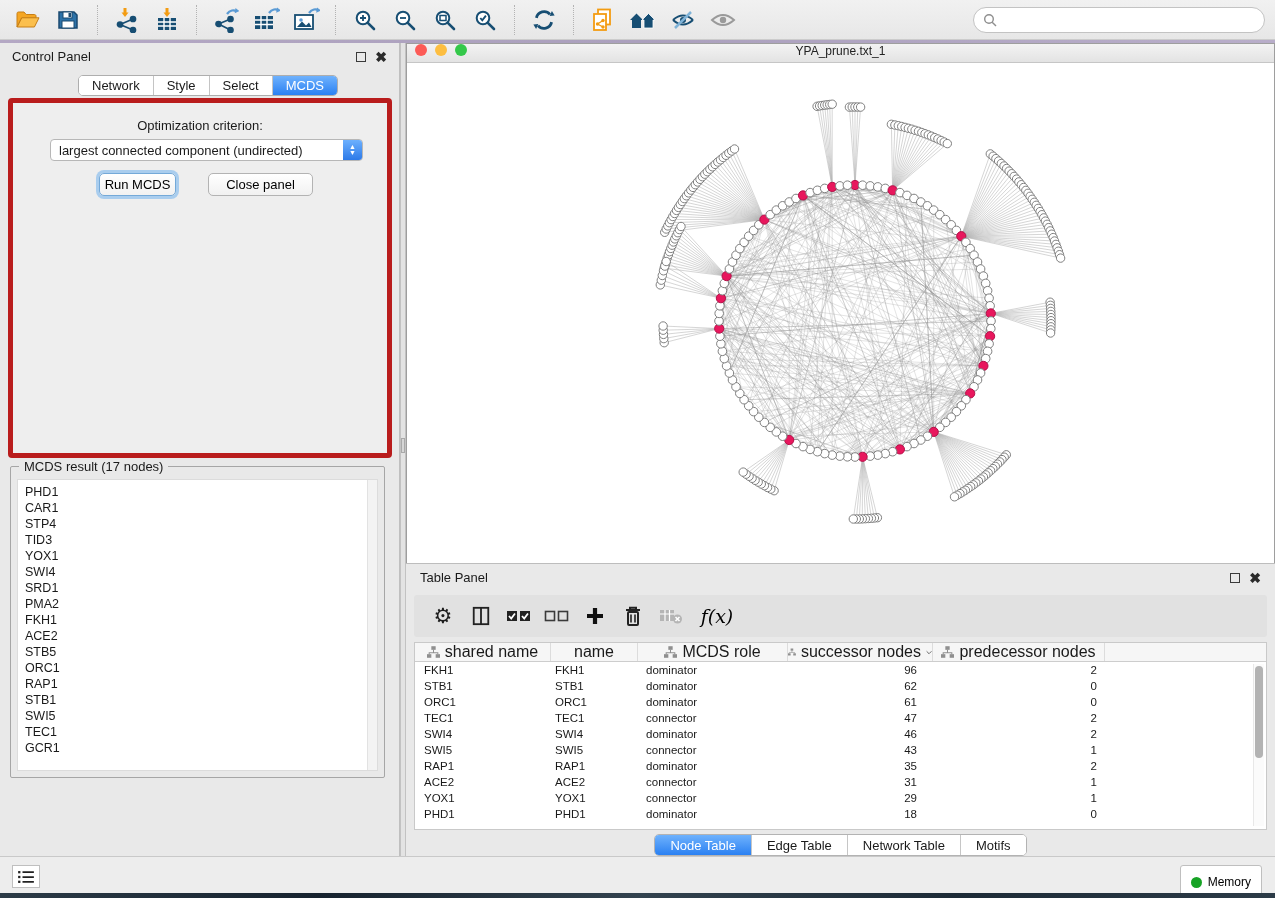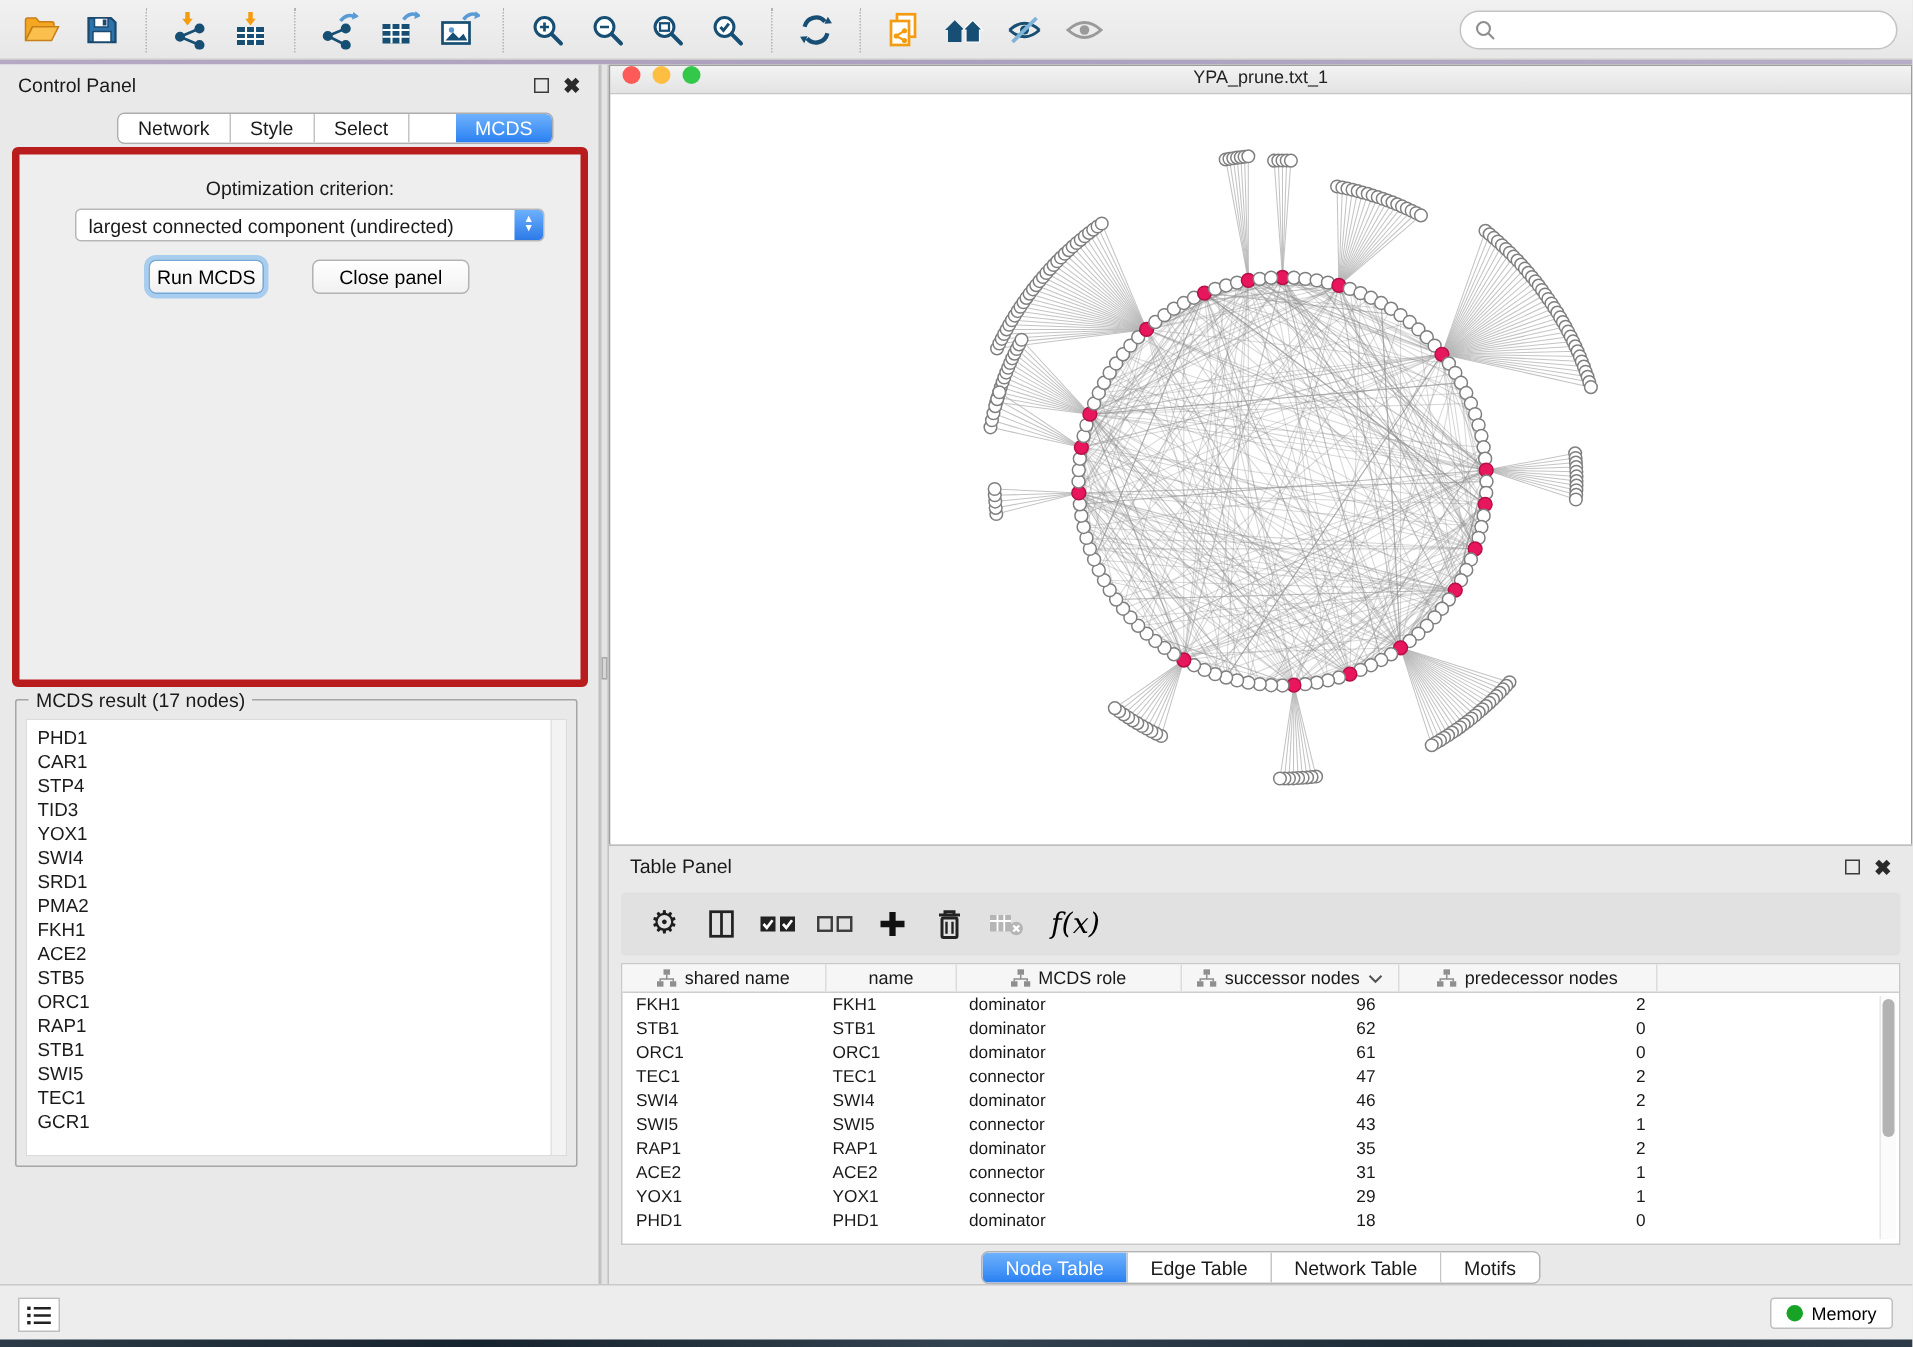--- a/index.html
+++ b/index.html
@@ -31,21 +31,21 @@
     background:#e9e9e9; border-right:1px solid #bfbfbf; }
   .panel-head { height:27px; display:flex; align-items:center; padding:0 12px; font-size:13px; }
   .win-btns { margin-left:auto; display:flex; gap:9px; align-items:center; }
   .float-btn { width:10px; height:10px; border:1.6px solid #3a3a3a; background:transparent; }
   .close-btn { font-size:14px; font-weight:bold; color:#2a2a2a; line-height:10px;
     background:none; border:none; cursor:default; }
   .cp-tabs { position:absolute; left:78px; top:32px; height:21px; display:flex;
     background:#fff; border:1px solid #aeaeae; border-radius:5px; overflow:hidden; }
   .cp-tab { padding:0 13px; font-size:13px; display:flex; align-items:center;
     border-right:1px solid #c4c4c4; background:#fff; cursor:default; }
-  .cp-tab:last-child { border-right:none;margin-left:31px; }
+  .cp-tab:last-child { border-right:none; }
   .cp-tab.sel { background:linear-gradient(#6fb2fd,#2a80f2); color:#fff; }
   .cp-card { position:absolute; left:8px; top:55px; width:384px; height:360px;
     background:#eeeeee; border:5px solid #b91c1c; border-radius:4px; }
   .opt-label { text-align:center; margin-top:15px; font-size:13px; }
   .select { position:absolute; left:37px; top:36px; width:313px; height:22px;
     background:#fff; border:1px solid #b7b7b7; border-radius:4px;
     display:flex; align-items:center; font-size:13px; padding-left:8px; cursor:default; }
   .stepper { margin-left:auto; width:19px; height:20px; border-radius:0 3px 3px 0;
     background:linear-gradient(#6cb0fe,#2d7ae8); color:#fff;
     display:flex; flex-direction:column; align-items:center; justify-content:center;
@@ -89,21 +89,21 @@
     gap:0; padding:0 10px; }
   .tp-btn { width:38px; height:36px; border:none; background:transparent;
     display:flex; align-items:center; justify-content:center; cursor:default; }
   .gear-glyph { font-size:21px; color:#1d1d1d; line-height:20px; }
   .fx-glyph { font-family:"DejaVu Serif","Liberation Serif",serif; font-style:italic;
     color:#000000; font-size:19px; }
   .tp-table { position:absolute; left:8px; top:78px; width:853px; height:188px;
     background:#fff; border:1px solid #c9c9c9; }
   .thead { display:flex; height:19px; background:#f6f6f6; border-bottom:1px solid #cdcdcd; }
   .hcell { display:flex; align-items:center; justify-content:center; gap:5px;
-    font-size:12px; border-right:1px solid #dcdcdc; position:relative; cursor:default; }
+    font-size:16px; border-right:1px solid #dcdcdc; position:relative; cursor:default; }
   .hcell .htxt { white-space:nowrap; }
   .h0{width:136px;} .h1{width:87px;} .h2{width:150px;} .h3{width:145px;} .h4{width:172px;}
   .hfill { flex:1; border-right:none; }
   .tbody { position:relative; }
   .trow { display:flex; height:16px; align-items:center; }
   .tcell { font-size:11.5px; white-space:nowrap; overflow:hidden; }
   .c0 { width:136px; padding-left:9px; } .c1 { width:87px; padding-left:4px; }
   .c2 { width:150px; padding-left:8px; }
   .c3 { width:145px; text-align:right; padding-right:16px; }
   .c4 { width:172px; text-align:right; padding-right:8px; }
@@ -118,21 +118,21 @@
     border-right:1px solid #c6c6c6; background:#fff; cursor:default; }
   .seg-tab:last-child { border-right:none; }
   .seg-tab.sel { background:linear-gradient(#6fb2fd,#2a80f2); color:#fff; }
 
   
   .status-bar { position:absolute; left:0; top:856px; width:1275px; height:37px;
     background:#ededed; border-top:1px solid #c9c9c9; }
   .list-btn { position:absolute; left:12px; top:8px; width:28px; height:23px;
     background:#fff; border:1px solid #bfbfbf; display:flex; align-items:center;
     justify-content:center; cursor:default; }
-  .memory-btn { position:absolute; right:13px; top:8px; height:21px; background:#fff;
+  .memory-btn { position:absolute; right:13px; top:8px; height:34px; background:#fff;
     border:1px solid #bfbfbf; border-radius:3px; display:flex; align-items:center;
     gap:6px; padding:0 10px; font-size:12px; font-family:inherit; cursor:default; }
   .green-dot { width:11px; height:11px; border-radius:50%; background:#17a325; }
   .wallpaper { position:absolute; left:0; top:893px; width:1275px; height:5px;
     background:linear-gradient(90deg,#2c3b47,#17232f,#33434f,#1d2b37,#2c3b47); }
 </style>
 </head>
 <body>
 
 <div class="toolbar">

